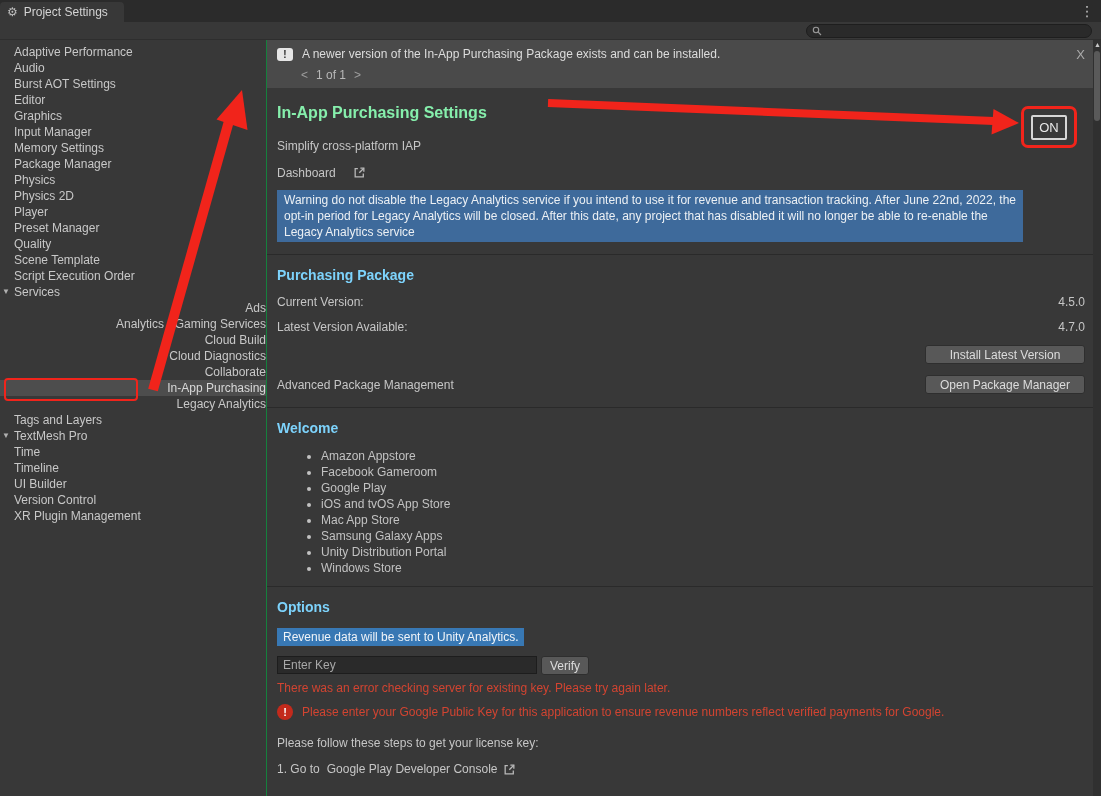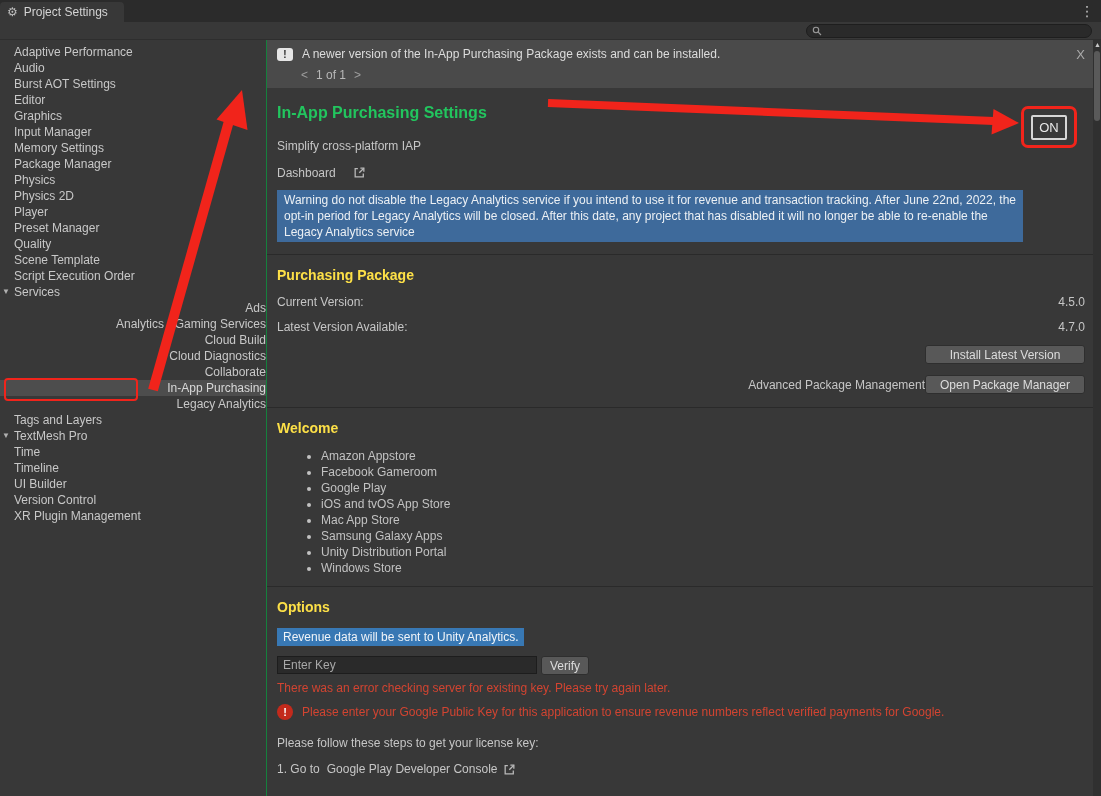--- a/index.html
+++ b/index.html
@@ -37,34 +37,34 @@
   .main { flex:1; position:relative; overflow:hidden; background:#383838; }
   .banner { background:#4a4a4a; padding:7px 10px 5px 10px; position:relative; height:48px; }
   .msg-row { display:flex; align-items:center; gap:9px; font-size:12px; color:#dcdcdc; }
   .info-bubble { width:16px; height:13px; background:#e6e6e6; color:#2b2b2b; border-radius:3px;
                  font-size:10px; font-weight:bold; text-align:center; line-height:13px; flex-shrink:0; }
   .banner-close { position:absolute; right:16px; top:7px; color:#aaa; font-size:13px; cursor:pointer; }
   .pager { margin-top:7px; padding-left:24px; font-size:12px; color:#b8b8b8; display:flex; gap:8px; align-items:center; }
   .pager .pg-btn { cursor:pointer; color:#9e9e9e; }
 
   .content { padding:16px 16px 0 10px; position:relative; }
-  .page-title { font-size:16px; font-weight:bold; color:#22c55e; margin-bottom:17px; }
+  .page-title { font-size:16px; font-weight:bold; color:#86efac; margin-bottom:17px; }
   .simplify { font-size:12px; margin-bottom:13px; color:#c6c6c6; }
   .dashboard { display:flex; gap:17px; align-items:flex-start; font-size:12px; margin-bottom:10px; cursor:pointer; color:#c6c6c6; width:fit-content; }
   .warnbox { background:#3e6a9b; color:#ecf0f4; font-size:12px; line-height:16px; padding:2px 7px; width:746px; margin-bottom:12px; }
 
   .hr { height:1px; background:#2a2a2a; margin:0 -16px 0 -10px; }
 
-  .sect-head { font-size:14px; font-weight:bold; color:#fde047; margin:12px 0 12px; }
+  .sect-head { font-size:14px; font-weight:bold; color:#7dd3fc; margin:12px 0 12px; }
   .kvrow { display:flex; justify-content:space-between; align-items:center; font-size:12px; margin-bottom:11px; color:#c6c6c6;gap:36px; }
   .btnrow { display:flex; justify-content:flex-end; margin-bottom:11px; }
   .btn { background:#585858; border:1px solid #2e2e2e; color:#dcdcdc; font-size:12px; border-radius:3px;
          padding:1px 8px; height:19px; cursor:pointer; font-family:"Liberation Sans",sans-serif; }
   .btn.wide { width:160px; }
-  .advrow { display:flex; justify-content:flex-end; align-items:center; font-size:12px; margin-bottom:13px; color:#c6c6c6; }
+  .advrow { display:flex; justify-content:space-between; align-items:center; font-size:12px; margin-bottom:13px; color:#c6c6c6; }
 
   .intro { font-size:12px; margin-bottom:6px; color:#c6c6c6; }
   .store-list { padding-left:44px; margin-bottom:10px; }
   .store-list li { font-size:12px; line-height:16px; color:#c2c2c2; }
 
   .revenue { display:inline-block; background:#3878b4; color:#f0f4f8; font-size:12px; padding:2px 6px; margin-bottom:10px; }
   .keyrow { display:flex; gap:4px; margin-bottom:6px; }
   .keyinput { width:260px; height:18px; background:#2a2a2a; border:1px solid #1d1d1d; color:#b4b4b4;
               font-size:12px; padding:0 5px; font-family:"Liberation Sans",sans-serif; outline:none; }
   .keyinput::placeholder { color:#a8a8a8; opacity:1; }

